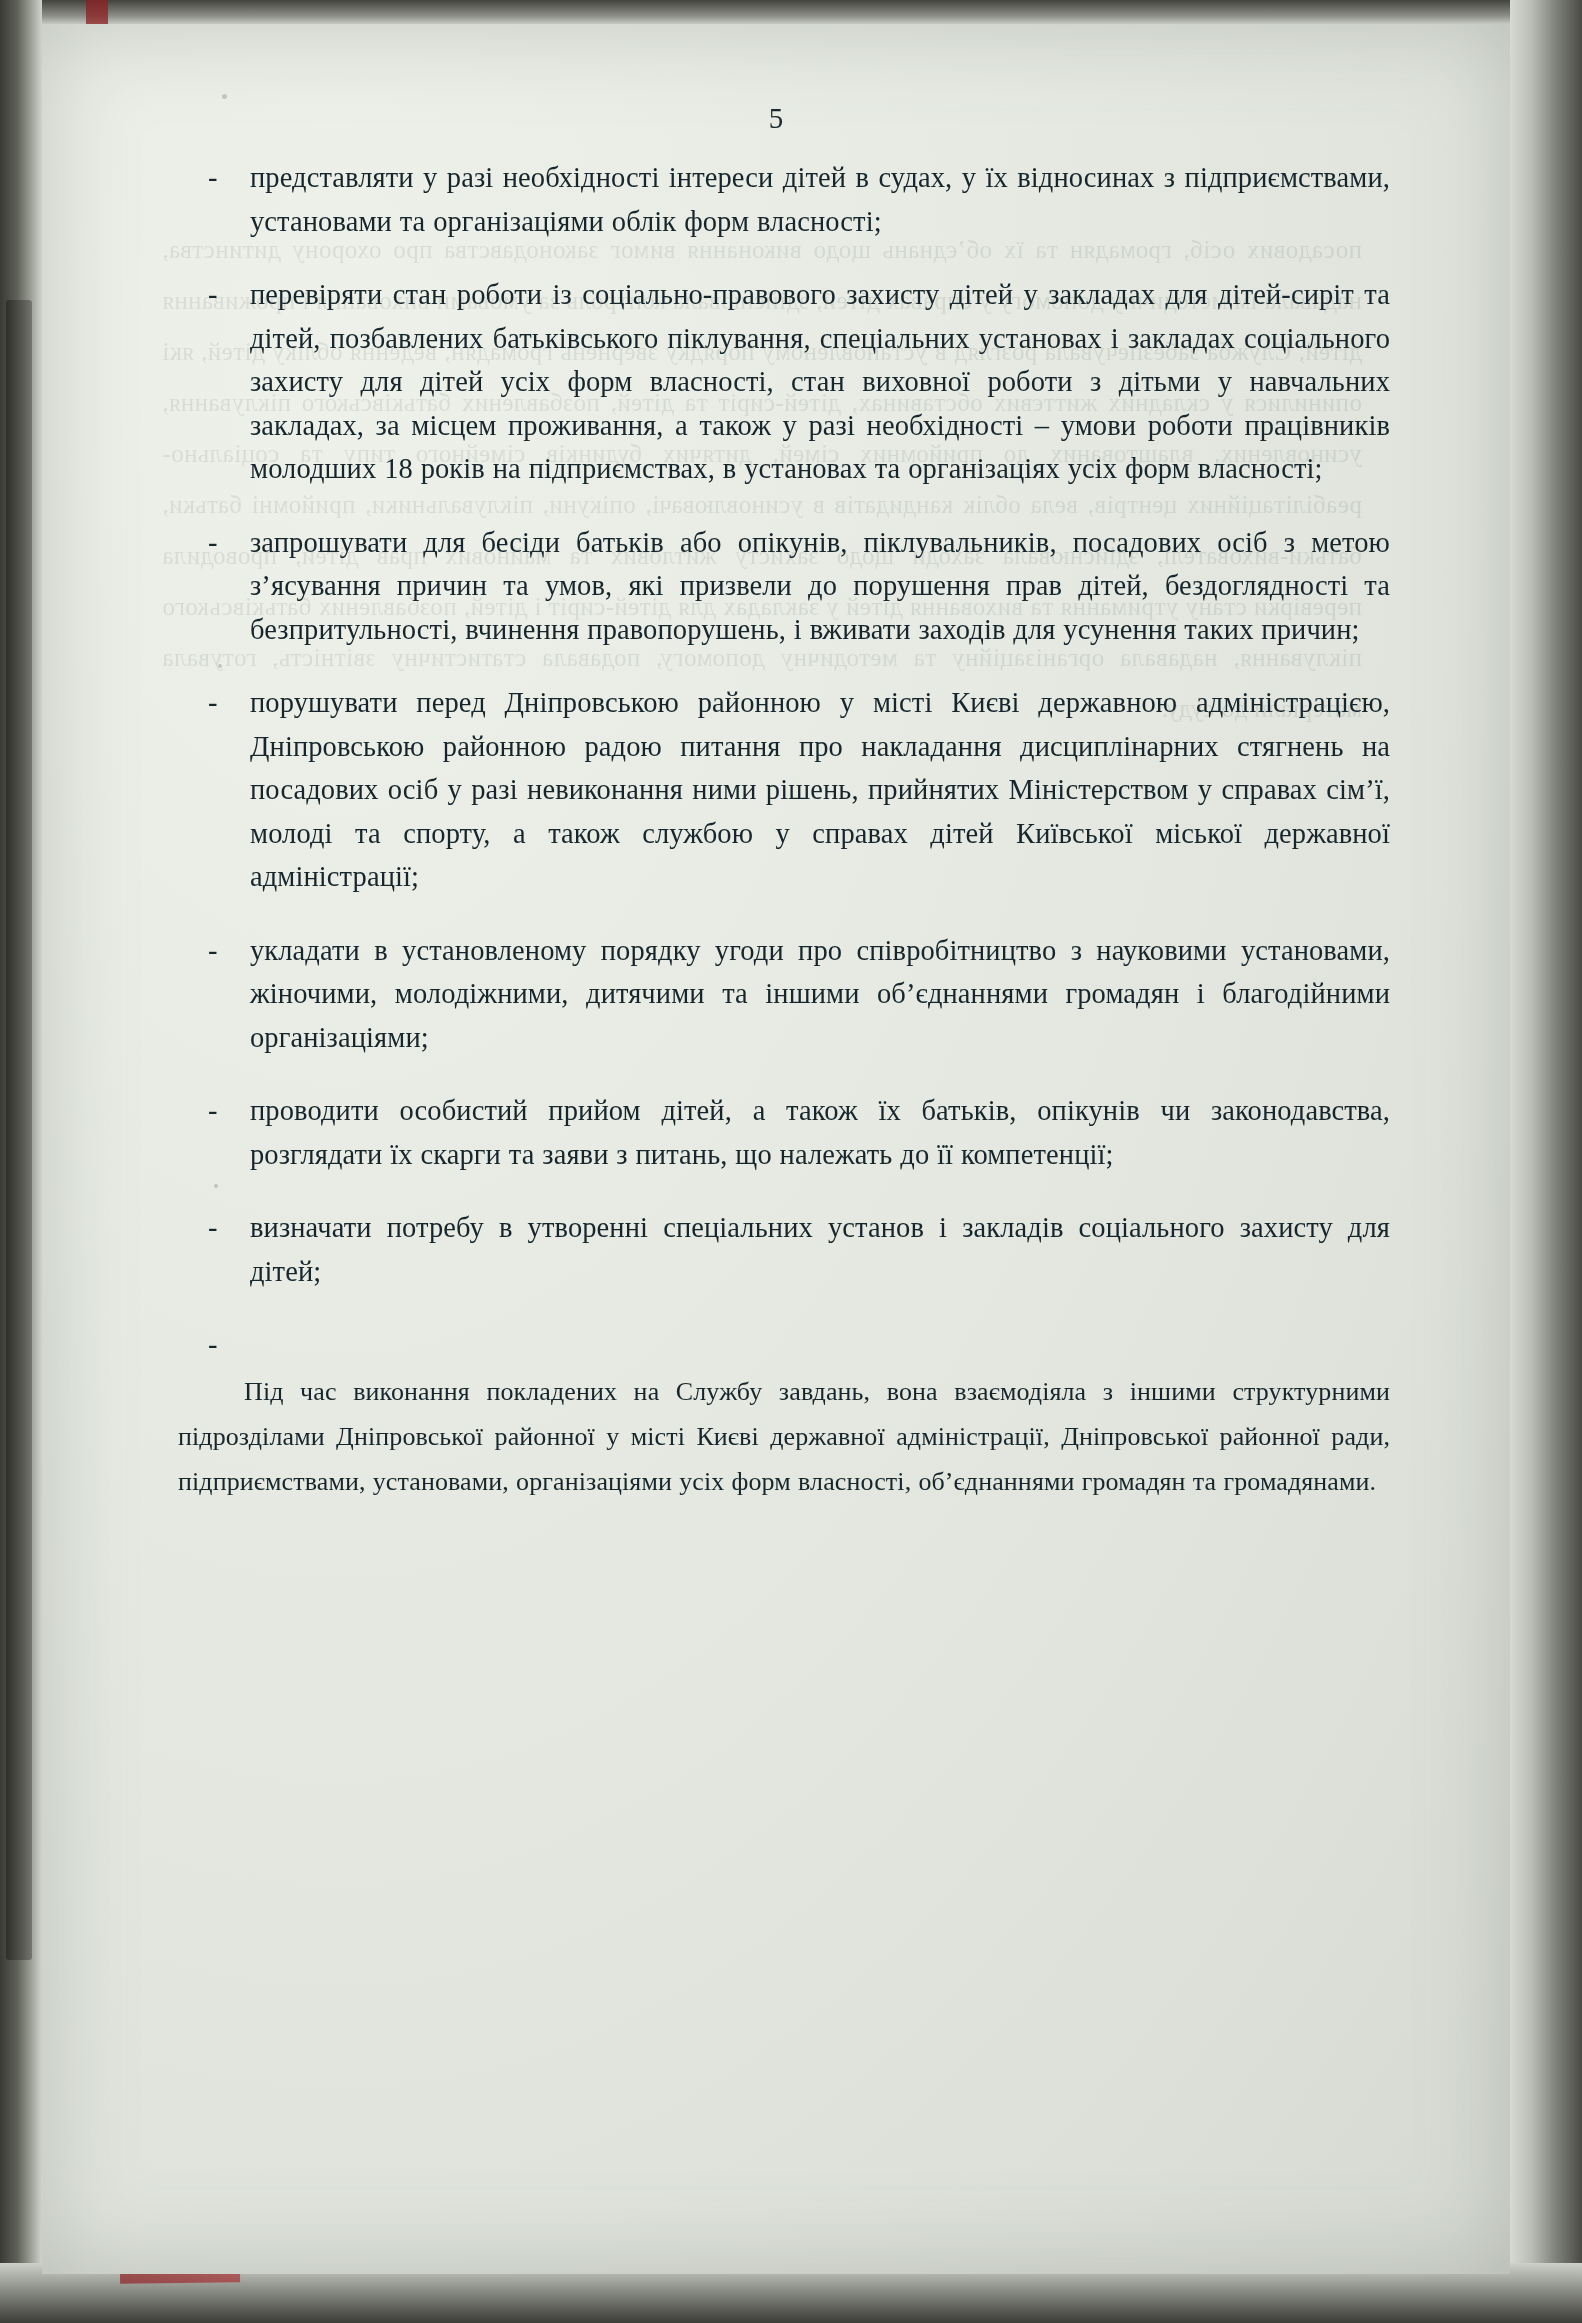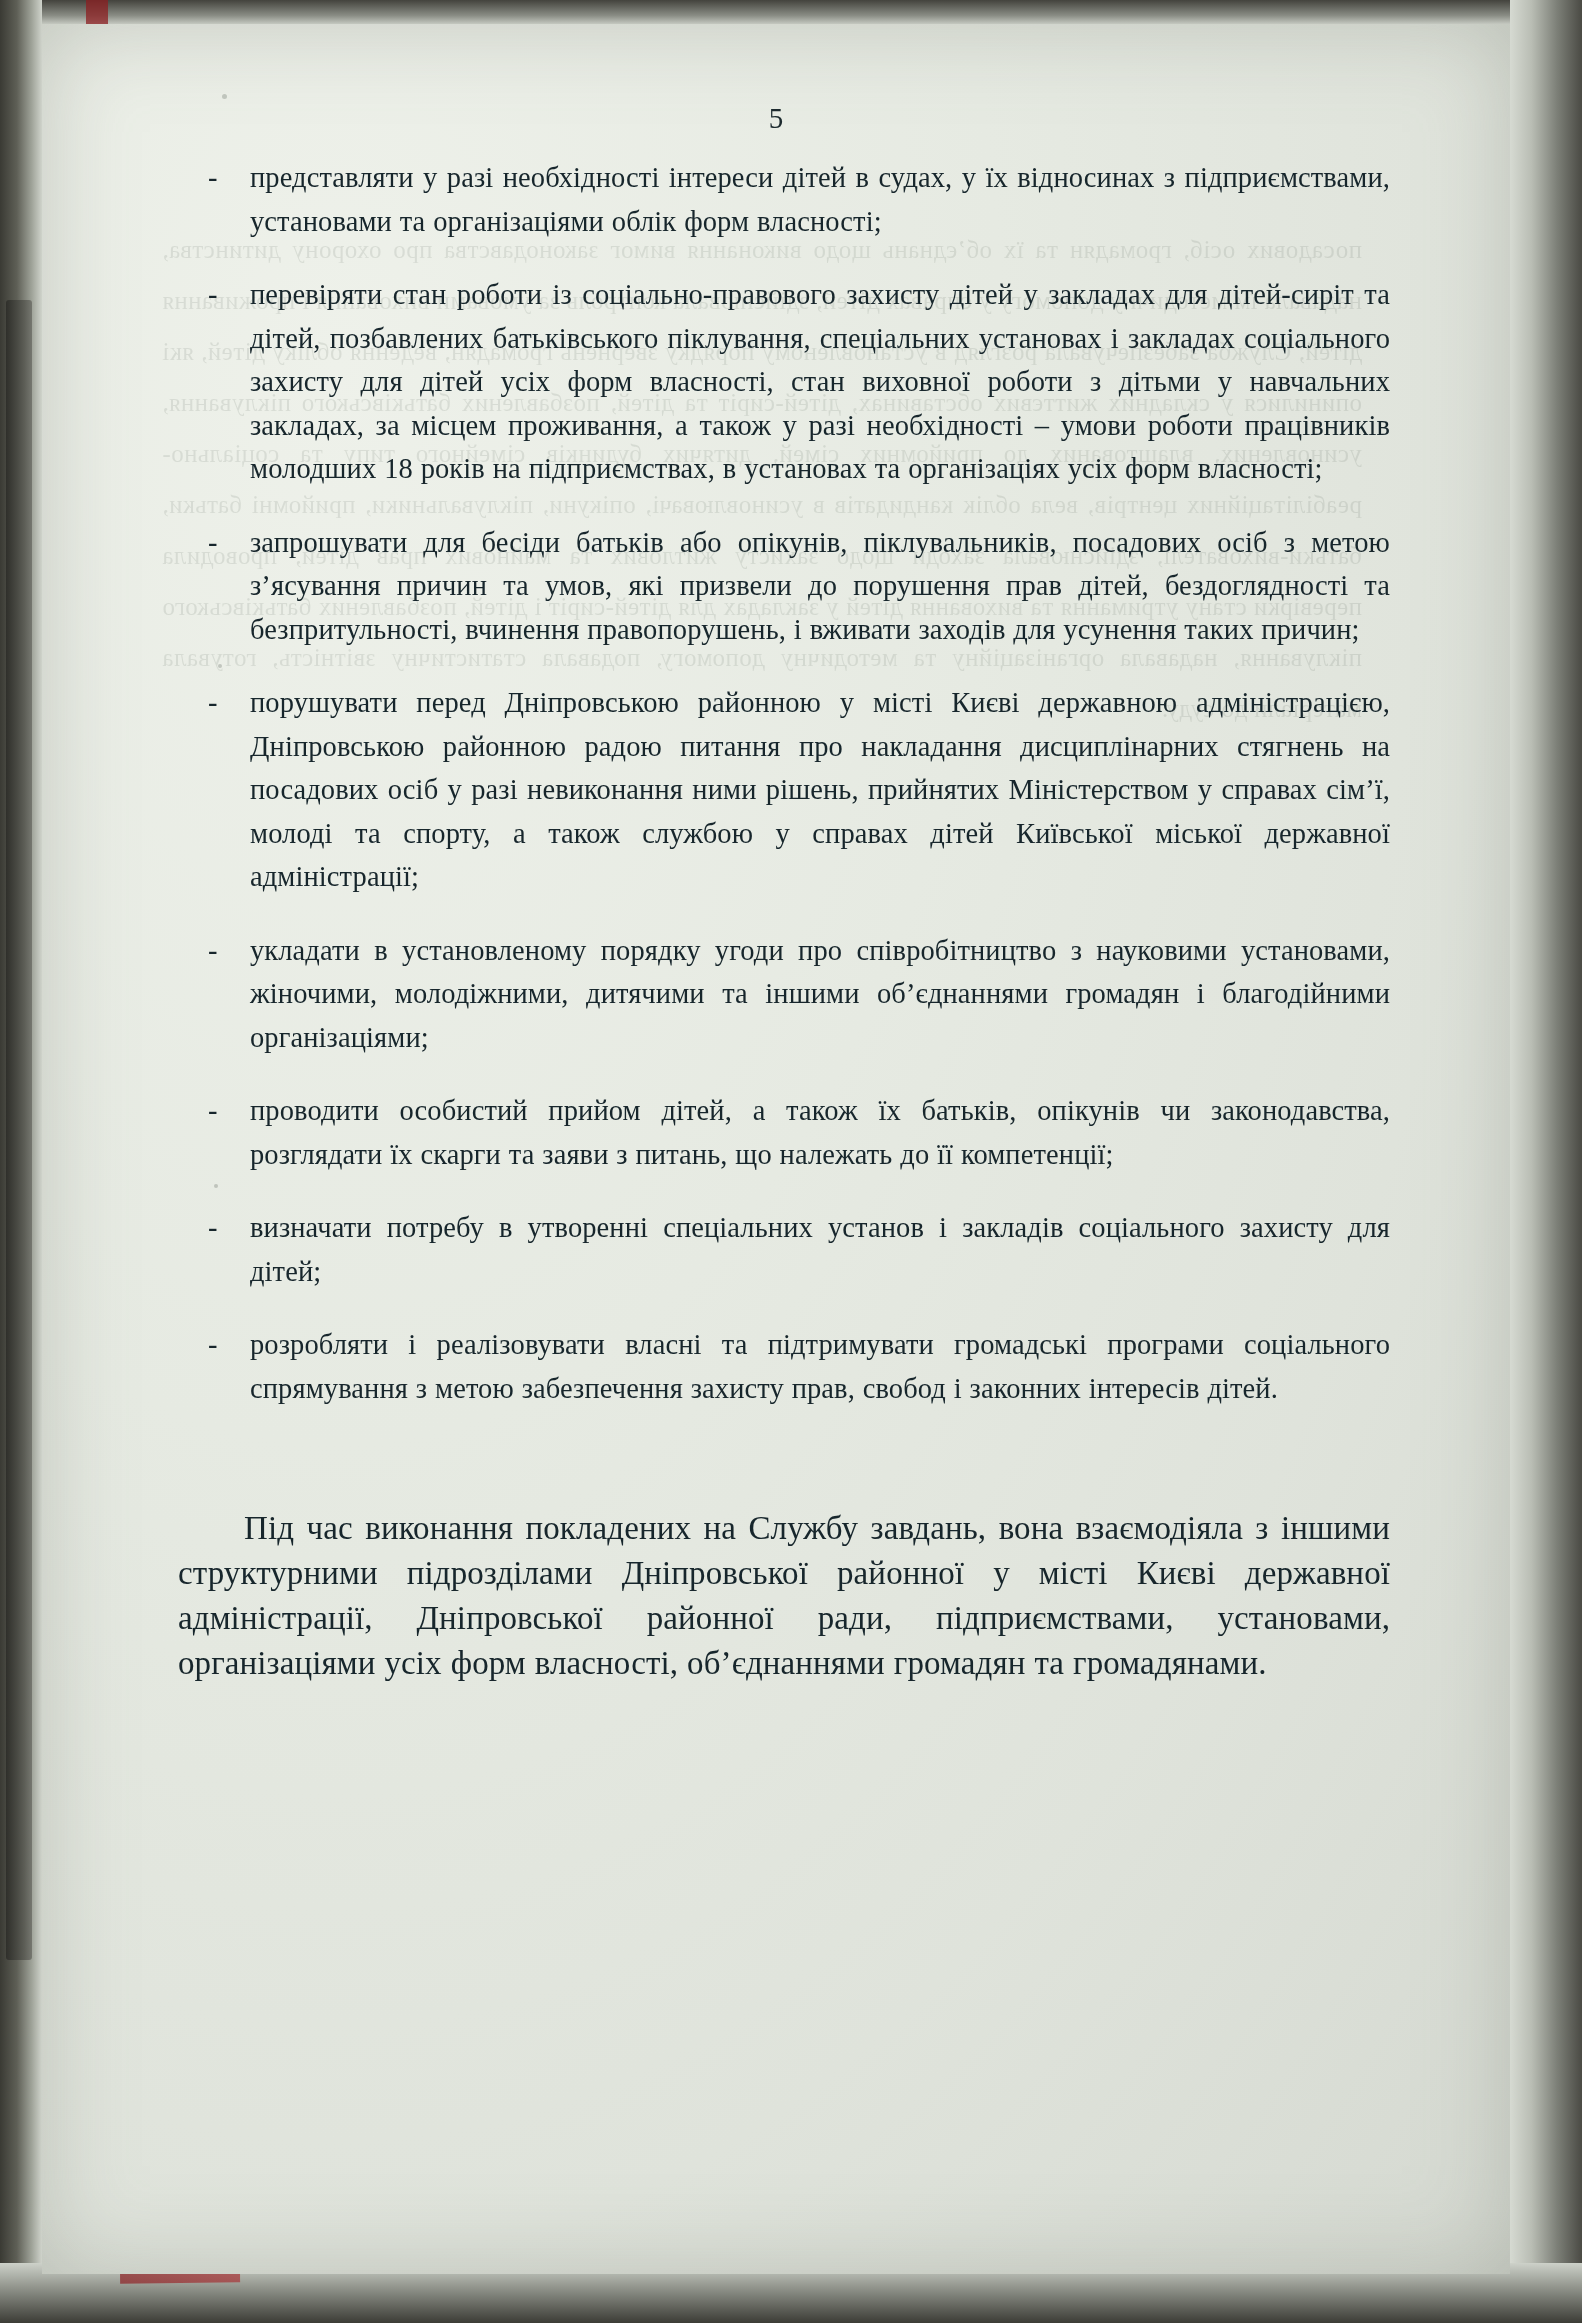--- a/index.html
+++ b/index.html
@@ -133,22 +133,22 @@
     position: absolute;
     left: 30px;
     top: 0;
     font-size: 28.5px;
     line-height: 43.5px;
     color: #17262c;
   }
   ul.bullets li:last-child { margin-bottom: 0; }
 
   .closing {
-    margin-top: 96px;
-    font-size: 33px;
+    margin-top: 76px;
+    font-size: 26px;
     line-height: 45px;
     text-align: justify;
     text-indent: 66px;
     color: #17262c;
     letter-spacing: 0.1px;
     word-spacing: 0.6px;
   }
 
   
   .speck {
@@ -202,21 +202,20 @@
         <li>
           <span class="dash">-</span>
           <span>проводити особистий прийом дітей, а також їх батьків, опікунів чи законодавства, розглядати їх скарги та заяви з питань, що належать до її компетенції;</span>
         </li>
         <li>
           <span class="dash">-</span>
           <span>визначати потребу в утворенні спеціальних установ і закладів соціального захисту для дітей;</span>
         </li>
         <li>
           <span class="dash">-</span>
-          <span>розробляти і реалізовувати власні та підтримувати громадські програми соціального спрямування з метою забезпечення захисту прав, свобод і законних інтересів дітей.</span>
         </li>
       </ul>
 
       <p class="closing">Під час виконання покладених на Службу завдань, вона взаємодіяла з іншими структурними підрозділами Дніпровської районної у місті Києві державної адміністрації, Дніпровської районної ради, підприємствами, установами, організаціями усіх форм власності, об’єднаннями громадян та громадянами.</p>
     </div>
 
     <div class="speck" style="left:180px; top:70px; width:5px; height:5px;"></div>
     <div class="speck" style="left:176px; top:640px; width:4px; height:4px;"></div>
     <div class="speck" style="left:172px; top:1160px; width:4px; height:4px;"></div>
   </div>

